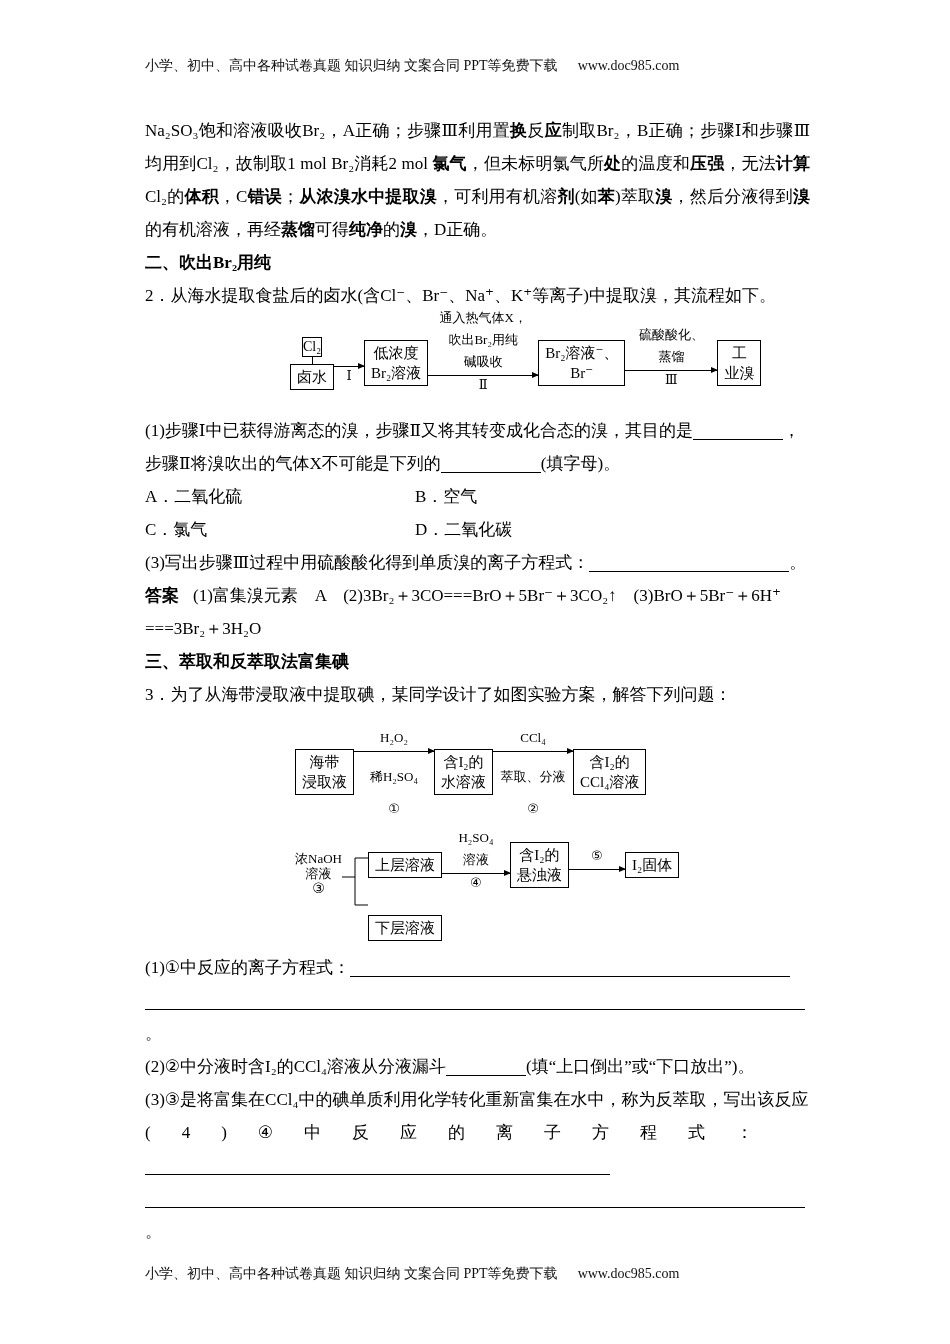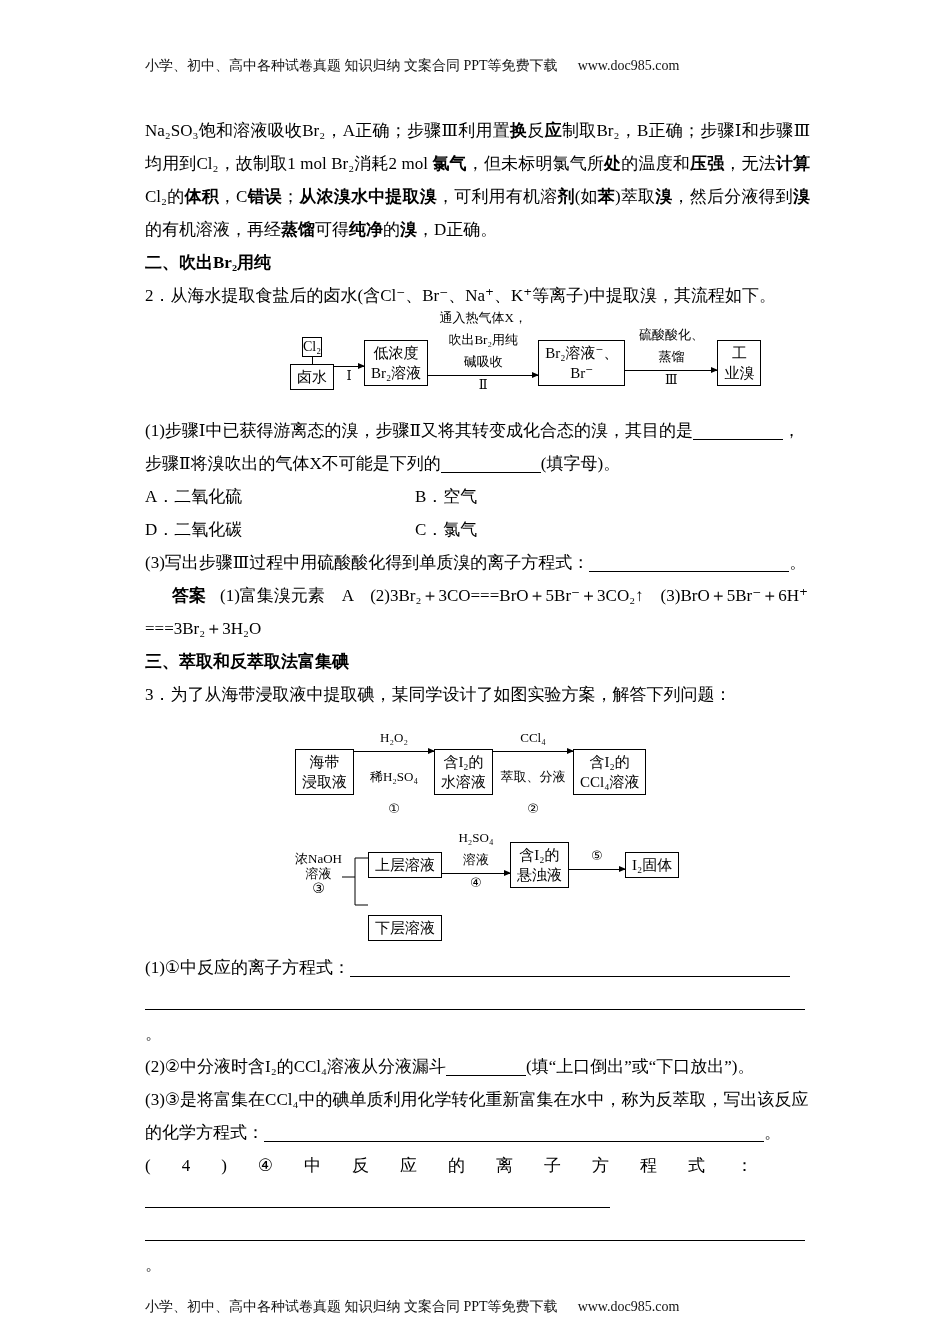--- a/index.html
+++ b/index.html
@@ -6,21 +6,21 @@
   body{width:950px;height:1344px;background:#ffffff;color:#000;overflow:hidden;
        font-family:"Liberation Serif","DejaVu Serif","DejaVu Sans",serif;}
   .page{padding:56px 140px 0 145px;font-size:17px;}
   .doc-header,.doc-footer{text-align:left;font-size:14px;color:#111;line-height:20px;}
   .doc-header{margin-bottom:38px;}
   .doc-footer{margin-top:16px;}
   .hdr-url{margin-left:20px;}
   .line{line-height:33px;margin:0;}
   .just{text-align:justify;}
   .bold{font-weight:bold;}
-  .ans-label{font-weight:bold;margin-right:14px;margin-left:27px;}
+  .ans-label{font-weight:bold;margin-right:14px;}
   .blank{display:inline-block;height:18px;border-bottom:1px solid #000;vertical-align:-4px;}
   .w90{width:90px}.w100{width:100px}.w300{width:300px}.w200{width:200px}
   .w440{width:440px}.w500{width:500px}.w80{width:80px}.w465{width:465px}.w660{width:660px}
   .opt-row{display:flex;line-height:33px;}
   .opt{display:inline-block;width:270px;}
   .spread{letter-spacing:31px;white-space:nowrap;}
   
   .flow{display:flex;align-items:center;margin:8px 0 8px 145px;}
   .flow2{margin-left:150px;}
   .fbox{border:1px solid #000;padding:2px 6px;text-align:center;font-size:15px;line-height:20px;white-space:pre-line;flex:0 0 auto;}
@@ -96,22 +96,22 @@
   </p>
   <p class="line">
     <span>步骤Ⅱ将溴吹出的气体X不可能是下列的</span><span class="blank w100"></span><span>(填字母)。</span>
   </p>
 
   <div class="opt-row">
     <span class="opt">A．二氧化硫</span>
     <span class="opt">B．空气</span>
   </div>
   <div class="opt-row">
+    <span class="opt">C．氯气</span>
     <span class="opt">D．二氧化碳</span>
-    <span class="opt">C．氯气</span>
   </div>
 
   <p class="line">
     <span>(3)写出步骤Ⅲ过程中用硫酸酸化得到单质溴的离子方程式：</span><span class="blank w200"></span><span>。</span>
   </p>
 
   <p class="line">
     <span class="ans-label">答案</span><span>(1)富集溴元素　A　(2)3Br₂＋3CO===BrO＋5Br⁻＋3CO₂↑　(3)BrO＋5Br⁻＋6H⁺</span>
   </p>
   <p class="line">===3Br₂＋3H₂O</p>
@@ -189,23 +189,20 @@
     <span>(1)①中反应的离子方程式：</span><span class="blank w440"></span>
   </p>
   <p class="line"><span class="blank w660"></span></p>
   <p class="line">。</p>
 
   <p class="line">
     <span>(2)②中分液时含I₂的CCl₄溶液从分液漏斗</span><span class="blank w80"></span><span>(填“上口倒出”或“下口放出”)。</span>
   </p>
 
   <p class="line">(3)③是将富集在CCl₄中的碘单质利用化学转化重新富集在水中，称为反萃取，写出该反应</p>
-  <p class="line">
-    <span>的化学方程式：</span><span class="blank w500"></span><span>。</span>
-  </p>
 
   <p class="line spread">(4)④中反应的离子方程式：</p>
   <p class="line"><span class="blank w465"></span></p>
   <p class="line"><span class="blank w660"></span></p>
   <p class="line">。</p>
 
   <div class="doc-footer">
     <span>小学、初中、高中各种试卷真题 知识归纳 文案合同  PPT等免费下载</span><span class="hdr-url">www.doc985.com</span>
   </div>
 

